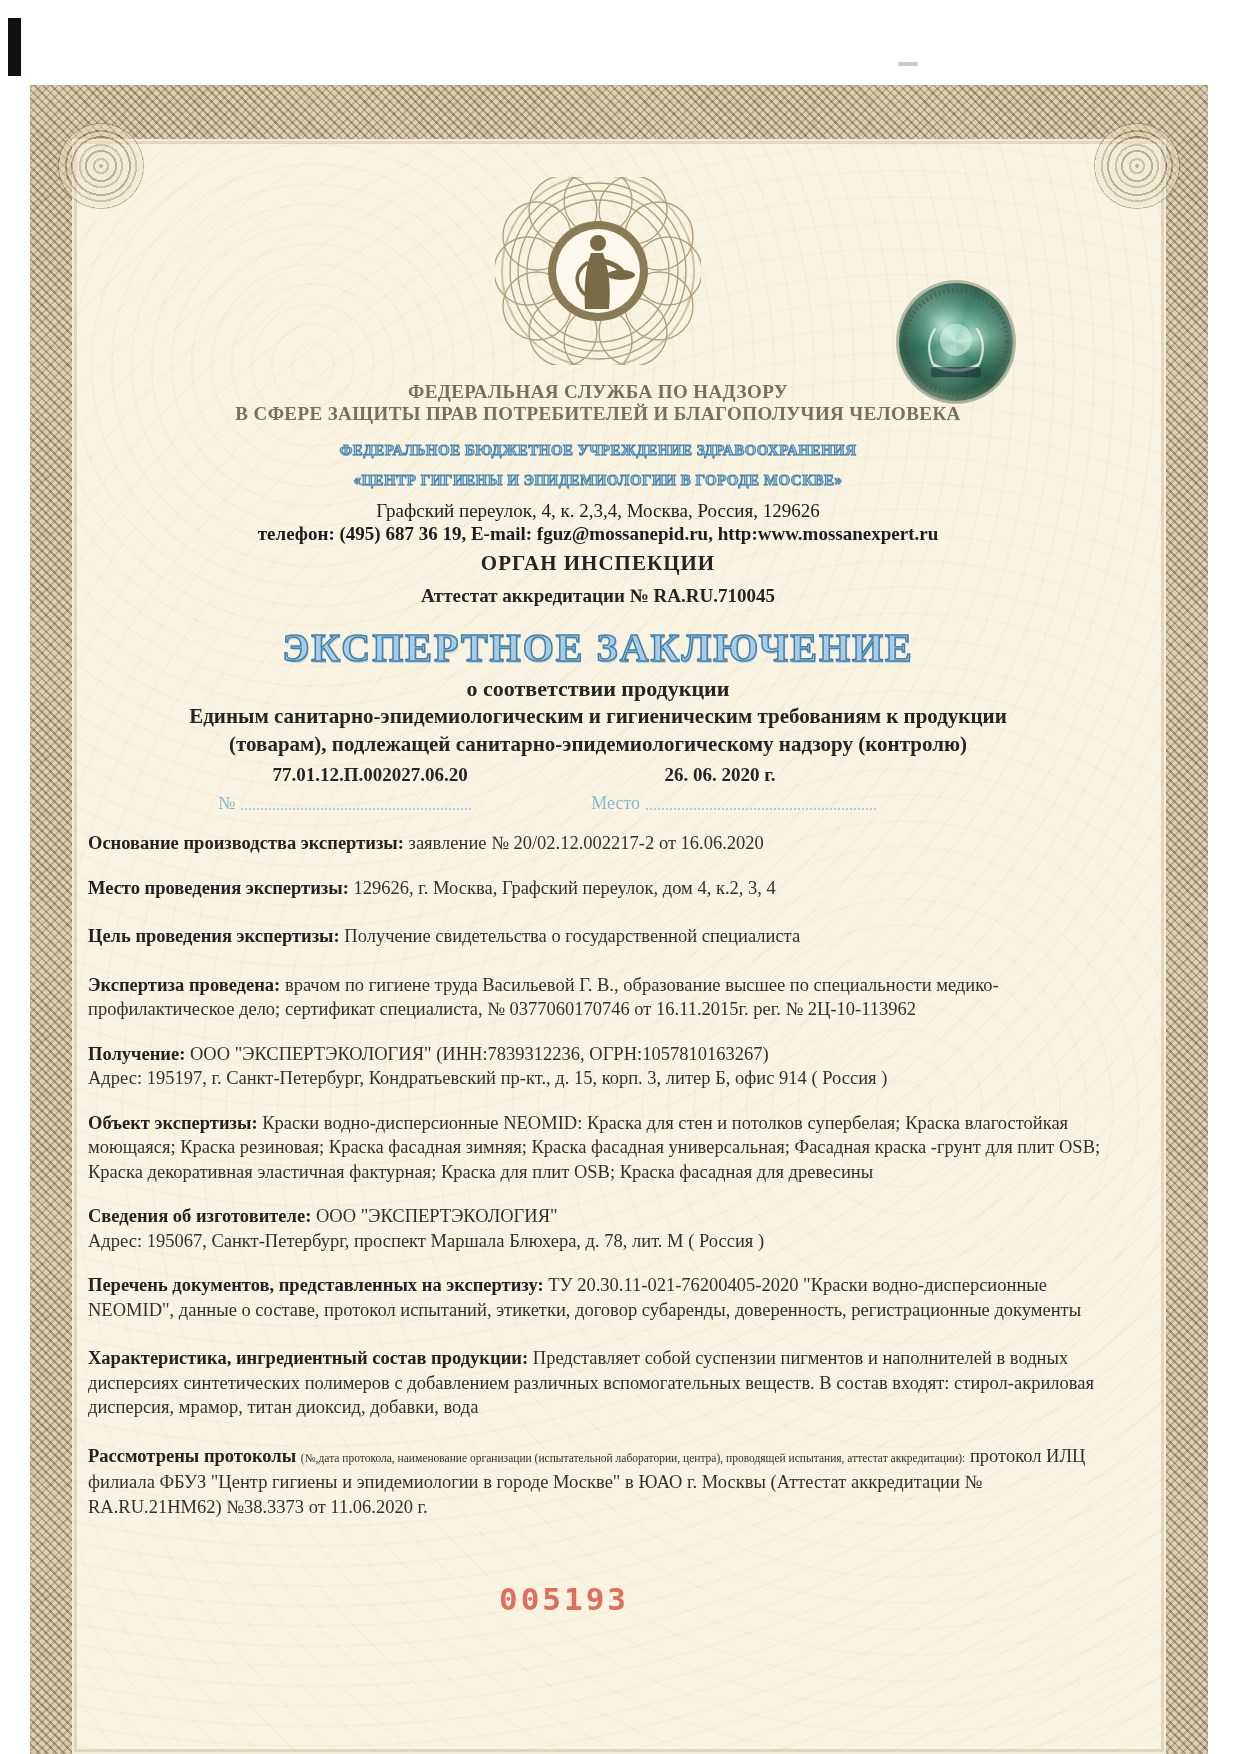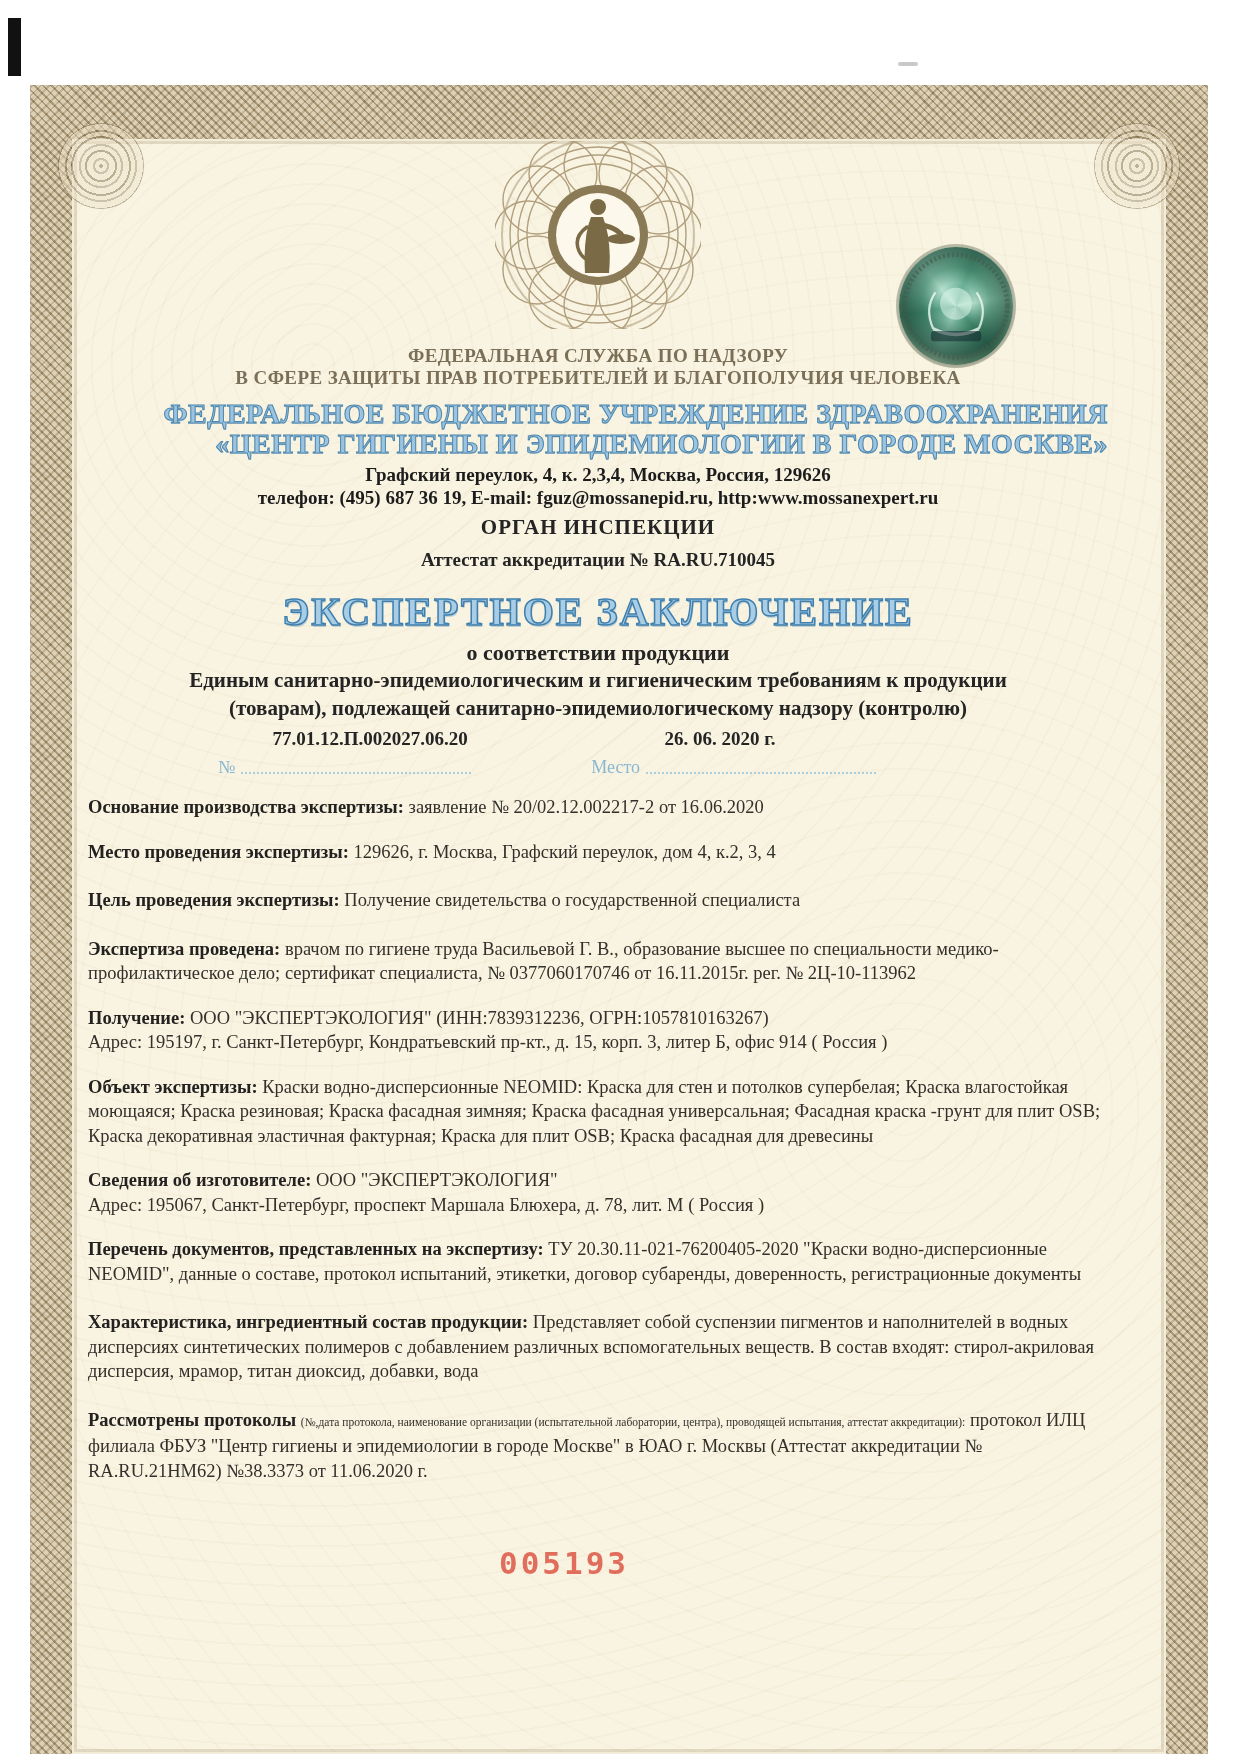--- a/index.html
+++ b/index.html
@@ -32,48 +32,47 @@
     box-shadow:0 0 0 2px rgba(245,238,219,.9) inset, 0 0 0 5px rgba(150,130,92,.25) inset;
   }
   .corner-medallion{
     position:absolute;width:86px;height:86px;border-radius:50%;
     background:repeating-radial-gradient(circle, rgba(110,90,55,.55) 0 2px, rgba(236,226,200,.7) 2px 6px, rgba(110,90,55,.4) 6px 8px, rgba(236,226,200,.6) 8px 14px);
     opacity:.8;
   }
   .cm-tl{left:-14px;top:-16px;} .cm-tr{right:-14px;top:-16px;}
 
   .content{
-    position:relative;padding:2px 58px 0 16px;text-align:center;
+    position:relative;padding:2px 58px 0 16px;text-align:center;margin-top:36px;
   }
 
   
   .rosette{width:206px;height:188px;margin:0 auto;display:block;}
 
   
   .hologram{
     position:absolute;left:827px;top:108px;width:114px;height:118px;border-radius:50%;
     background:
       radial-gradient(circle at 50% 46%, rgba(208,240,230,.9) 0 22%, rgba(110,170,150,.85) 40%, rgba(60,110,95,.8) 62%, rgba(150,160,140,.9) 74%, rgba(90,100,80,.85) 100%),
       conic-gradient(from 20deg, #7fb8a4, #cfe6da, #5d9c86, #aaccbe, #6aa893, #d8ece2, #7fb8a4);
     background-blend-mode:multiply;
     box-shadow:0 0 0 3px rgba(120,130,105,.5), 0 1px 3px rgba(0,0,0,.25);
   }
   .hologram svg{width:100%;height:100%;}
 
   
   .fs-line{font-weight:bold;font-size:19px;line-height:22px;color:#7b6f58;letter-spacing:.4px;}
   .fs-line1{margin-top:16px;}
   .org-blue{
-    font-weight:bold;font-size:28px;line-height:30px;letter-spacing:.5px;
+    font-weight:bold;font-size:15px;line-height:30px;letter-spacing:.5px;
     color:#9cc4e0;-webkit-text-stroke:1px #4d86ad;
     text-shadow:0 1px 0 rgba(77,134,173,.35);
-    text-align:right;
   }
   .org-blue1{margin-top:10px;}
-  .addr{font-weight:bold;font-size:19px;line-height:23px;color:#1c1c1c;margin-top:4px;}
+  .addr{font-weight:normal;font-size:19px;line-height:23px;color:#1c1c1c;margin-top:4px;}
   .contacts{font-weight:bold;font-size:19px;line-height:23px;color:#1c1c1c;}
   .organ{font-weight:bold;font-size:21px;line-height:26px;color:#242424;letter-spacing:1px;margin-top:5px;}
   .attest{font-weight:bold;font-size:19px;line-height:24px;color:#242424;margin-top:8px;}
 
   
   .doc-title{
     margin-top:18px;font-weight:bold;font-size:40px;line-height:44px;letter-spacing:2px;
     color:#a9cde4;-webkit-text-stroke:1.5px #3f7fae;
     text-shadow:1px 2px 0 rgba(63,127,174,.3);
   }

